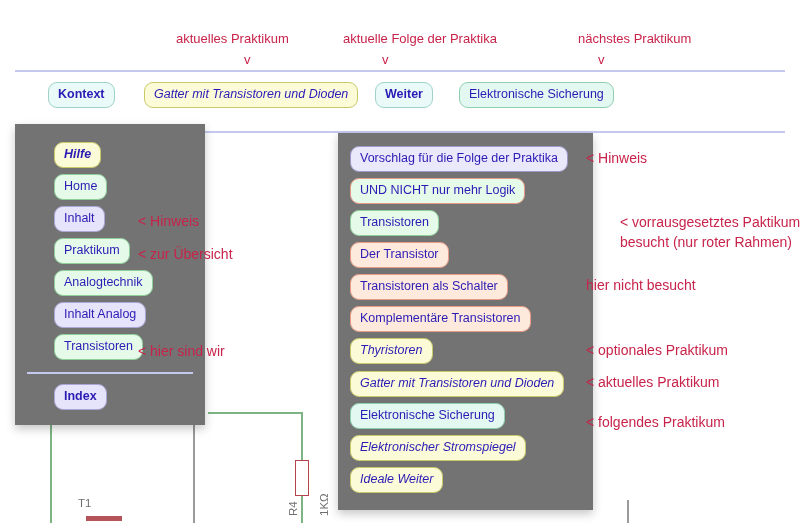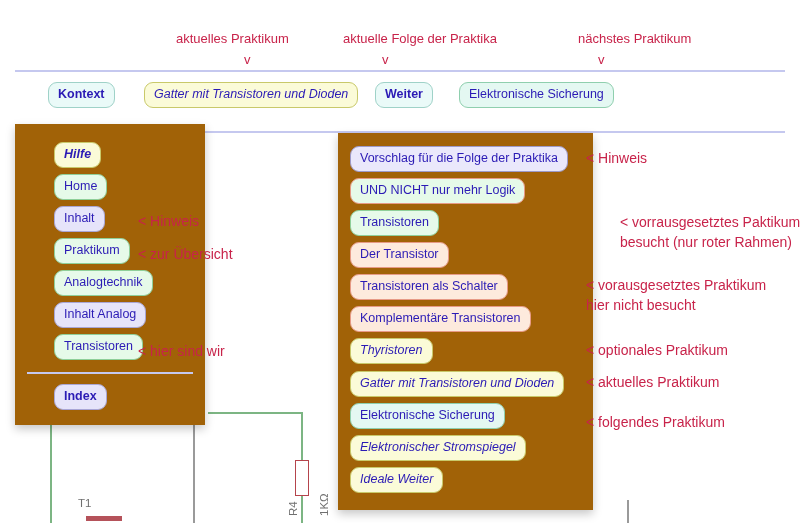--- a/index.html
+++ b/index.html
@@ -61,21 +61,21 @@
   .chip.v-greenred { background: #e6fae9; border-color: #e79a86; }
   .chip.b { font-weight: bold; }
   .chip.i { font-style: italic; }
 
   
   #topbar { position: absolute; left: 0; top: 82px; width: 800px; height: 40px; z-index: 5; }
   #topbar .chip { position: absolute; top: 0; }
 
   
   .panel {
-    position: absolute; background: #a16207; z-index: 7;
+    position: absolute; background: #737373; z-index: 7;
     box-shadow: 0 4px 9px rgba(0,0,0,0.22);
   }
   #panel-left  { left: 15px;  top: 124px; width: 190px; height: 301px; }
   #panel-right { left: 338px; top: 133px; width: 255px; height: 377px; }
 
   .panel .chip { position: absolute; }
 
   .panel-divider {
     position: absolute; height: 2px; background: #c5c8ef;
   }
@@ -211,21 +211,20 @@
 
   <div id="panel-right-notes">
       <div class="ann" style="left: 586px; top: 148px;">
         <div>&lt; Hinweis</div>
       </div>
       <div class="ann" style="left: 620px; top: 212px;">
         <div>&lt; vorrausgesetztes Paktikum</div>
         <div>  besucht (nur roter Rahmen)</div>
       </div>
       <div class="ann" style="left: 586px; top: 275px;">
-        <div>&lt; vorausgesetztes Praktikum</div>
         <div>  hier nicht besucht</div>
       </div>
       <div class="ann" style="left: 586px; top: 340px;">
         <div>&lt; optionales Praktikum</div>
       </div>
       <div class="ann" style="left: 586px; top: 372px;">
         <div>&lt; aktuelles Praktikum</div>
       </div>
       <div class="ann" style="left: 586px; top: 412px;">
         <div>&lt; folgendes Praktikum</div>

